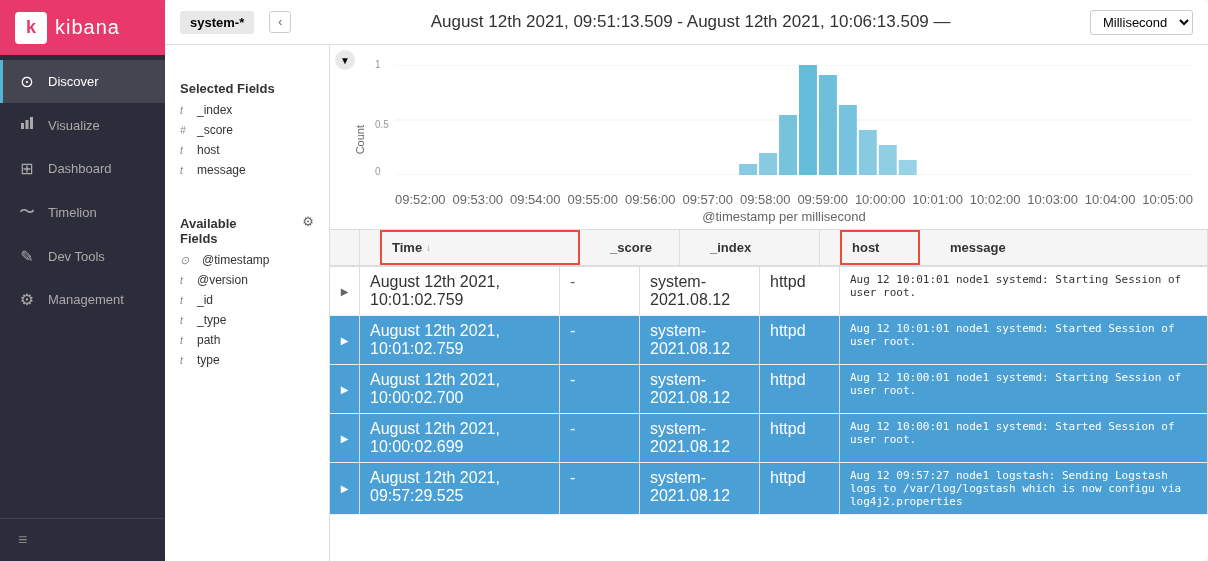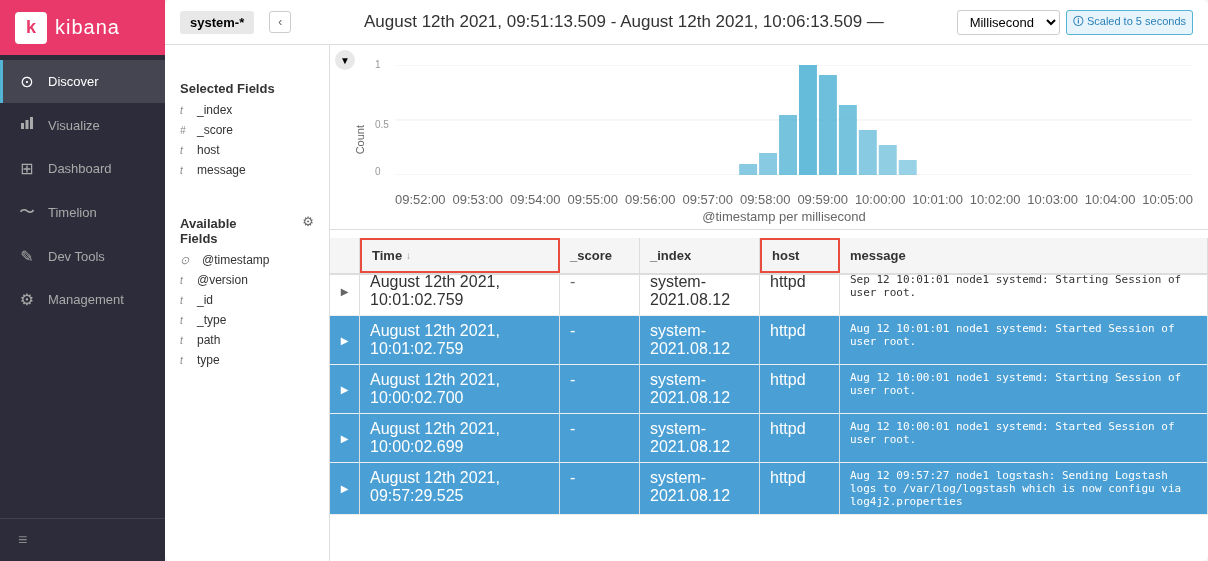--- a/index.html
+++ b/index.html
@@ -204,22 +204,23 @@
       font-size: 10px;
     }
 
     
     .table-area { flex: 1; overflow-y: auto; background: white; }
     .table-header-row {
       display: flex;
       background: #f5f5f5;
       border-bottom: 2px solid #ddd;
       position: sticky;
-      top: 8px;
+      top: 0;
       z-index: 10;
+      gap: 20px;
     }
     .table-col-expand { width: 30px; flex-shrink: 0; border-right: 1px solid #ddd; }
     .table-col {
       padding: 8px 10px;
       border-right: 1px solid #ddd;
       font-weight: 600;
       color: #333;
       display: flex;
       align-items: center;
       gap: 4px;
@@ -311,21 +312,20 @@
   <div class="topbar">
     <span class="index-pattern">system-*</span>
     <button class="collapse-btn">‹</button>
     <span class="time-range">August 12th 2021, 09:51:13.509 - August 12th 2021, 10:06:13.509 —</span>
     <div class="time-interval">
       <select class="interval-select">
         <option>Millisecond</option>
         <option>Second</option>
         <option>Minute</option>
       </select>
-      <span class="scaled-badge">🛈 Scaled to 5 seconds</span>
     </div>
   </div>
 
   <div class="content">
 
     <div class="left-panel">
       <div class="panel-section-title">Selected Fields</div>
       <div>
         <div class="field-item">
           <span class="field-type">t</span>
@@ -456,21 +456,21 @@
             <span>message</span>
           </div>
         </div>
 
         <div class="table-row">
           <div class="cell-expand">▶</div>
           <div class="cell cell-time">August 12th 2021, 10:01:02.759</div>
           <div class="cell cell-score">-</div>
           <div class="cell cell-index">system-2021.08.12</div>
           <div class="cell cell-host">httpd</div>
-          <div class="cell cell-message">Sep 12 10:01:01 node1 systemd: Starting Session of user root.</div>
+          <div class="cell cell-message">Aug 12 10:01:01 node1 systemd: Starting Session of user root.</div>
         </div>
 
         <div class="table-row highlighted">
           <div class="cell-expand" style="background:#4a9fd5; color:white;">▶</div>
           <div class="cell cell-time">August 12th 2021, 10:01:02.759</div>
           <div class="cell cell-score">-</div>
           <div class="cell cell-index">system-2021.08.12</div>
           <div class="cell cell-host">httpd</div>
           <div class="cell cell-message">Aug 12 10:01:01 node1 systemd: Started Session of user root.</div>
         </div>

